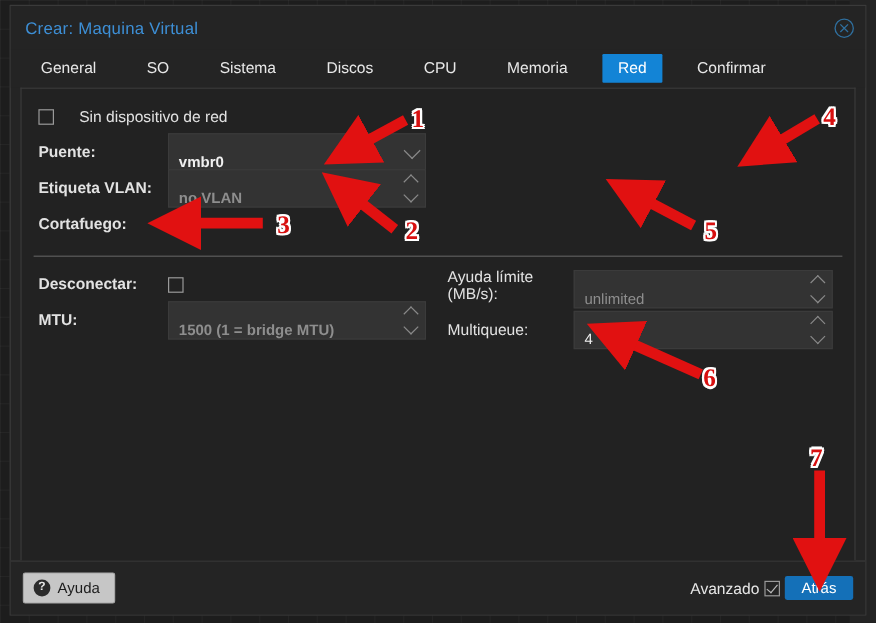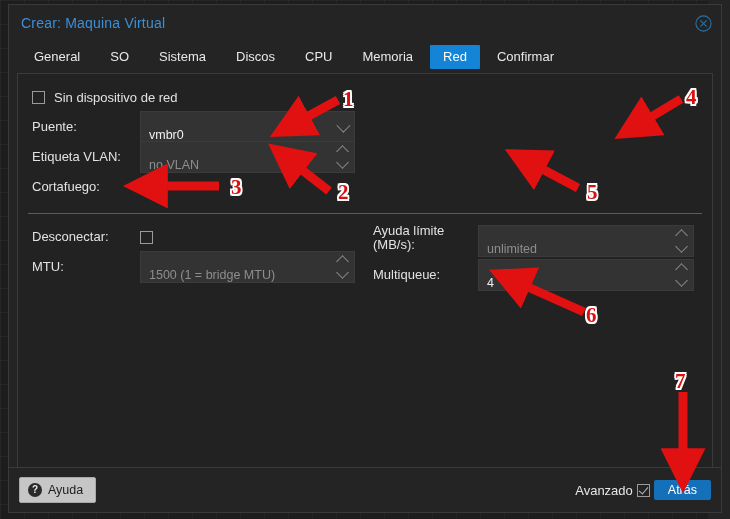--- a/index.html
+++ b/index.html
@@ -41,21 +41,21 @@
   .title{
     margin-left:12px;color:#3d8fd6;font-size:14px;letter-spacing:.2px;
   }
   .close-btn{
     position:absolute;right:9px;top:10px;width:17px;height:17px;cursor:pointer;
   }
   .close-btn svg{display:block;}
 
   .tabbar{
     height:32px;flex:0 0 32px;display:flex;align-items:center;
-    padding-left:12px;background:#242424;gap:4px;
+    padding-left:12px;background:#242424;gap:16px;
   }
   .tab{
     font-size:13px;color:#e8e8e8;padding:4px 13px;cursor:pointer;
     line-height:16px;border-radius:1px;white-space:nowrap;
   }
   .tab.active{background:#1384d6;color:#ffffff;}
 
   .content{
     flex:1 1 auto;margin:0 8px;background:#222222;
     border:1px solid #3a3a3a;border-bottom:none;box-sizing:border-box;
@@ -66,21 +66,21 @@
   .divider{
     height:1px;background:#5c5c5c;margin:9px 10px 0 10px;
   }
 
   .row{
     display:flex;align-items:center;
     height:26px;margin-bottom:4px;
   }
   .cols{display:flex;}
   .col{width:50%;box-sizing:border-box;}
-  .col-left{padding-left:14px;padding-right:10px;}
+  .col-left{padding-left:14px;padding-right:10px;font-weight:bold;}
   .col-right{padding-left:8px;padding-right:18px;}
 
   .lbl{
     font-size:13px;color:#e2e2e2;flex:0 0 108px;white-space:pre-line;
     line-height:14px;
   }
   .col-right .lbl{flex:0 0 105px;}
 
   .field{
     flex:1 1 auto;height:32px;background:#333333;border:1px solid #3b3b3b;
@@ -95,21 +95,21 @@
   }
   .caret-down{
     width:9px;height:9px;border-right:1.6px solid #8a8a8a;border-bottom:1.6px solid #8a8a8a;
     transform:rotate(45deg) translateY(-2px);
   }
   .spin{display:flex;flex-direction:column;gap:2px;align-items:center;}
   .spin i{display:block;width:8px;height:8px;border-left:1.5px solid #8a8a8a;border-top:1.5px solid #8a8a8a;}
   .spin i.up{transform:rotate(45deg);}
   .spin i.dn{transform:rotate(225deg);}
 
-  .cbrow{display:flex;align-items:center;height:26px;}
+  .cbrow{display:flex;align-items:center;height:26px;gap:12px;}
   .cbox{
     width:13px;height:13px;border:1px solid #9a9a9a;background:transparent;
     box-sizing:border-box;cursor:pointer;display:inline-block;
   }
   .cb-label{font-size:13px;color:#e2e2e2;margin-left:9px;}
 
   .tall-label{align-self:flex-start;padding-top:0px;}
 
   
   .footer{

